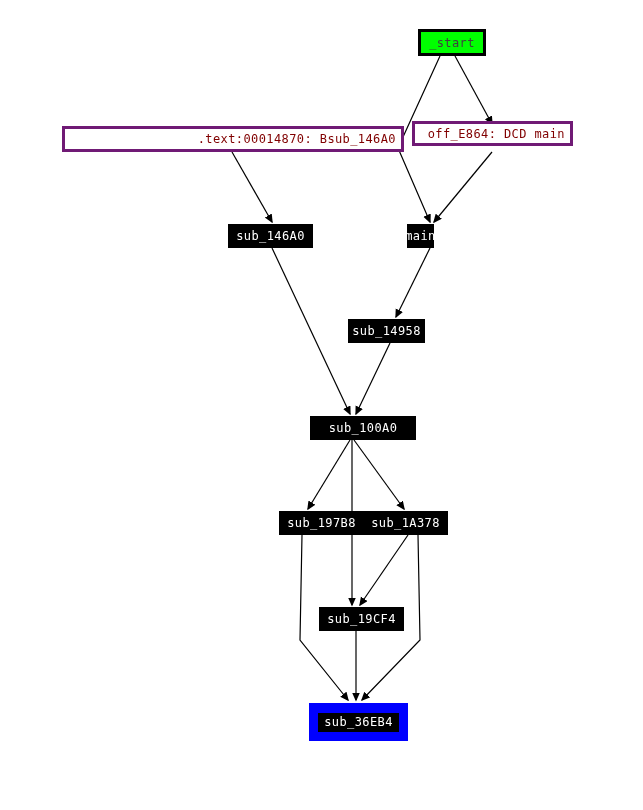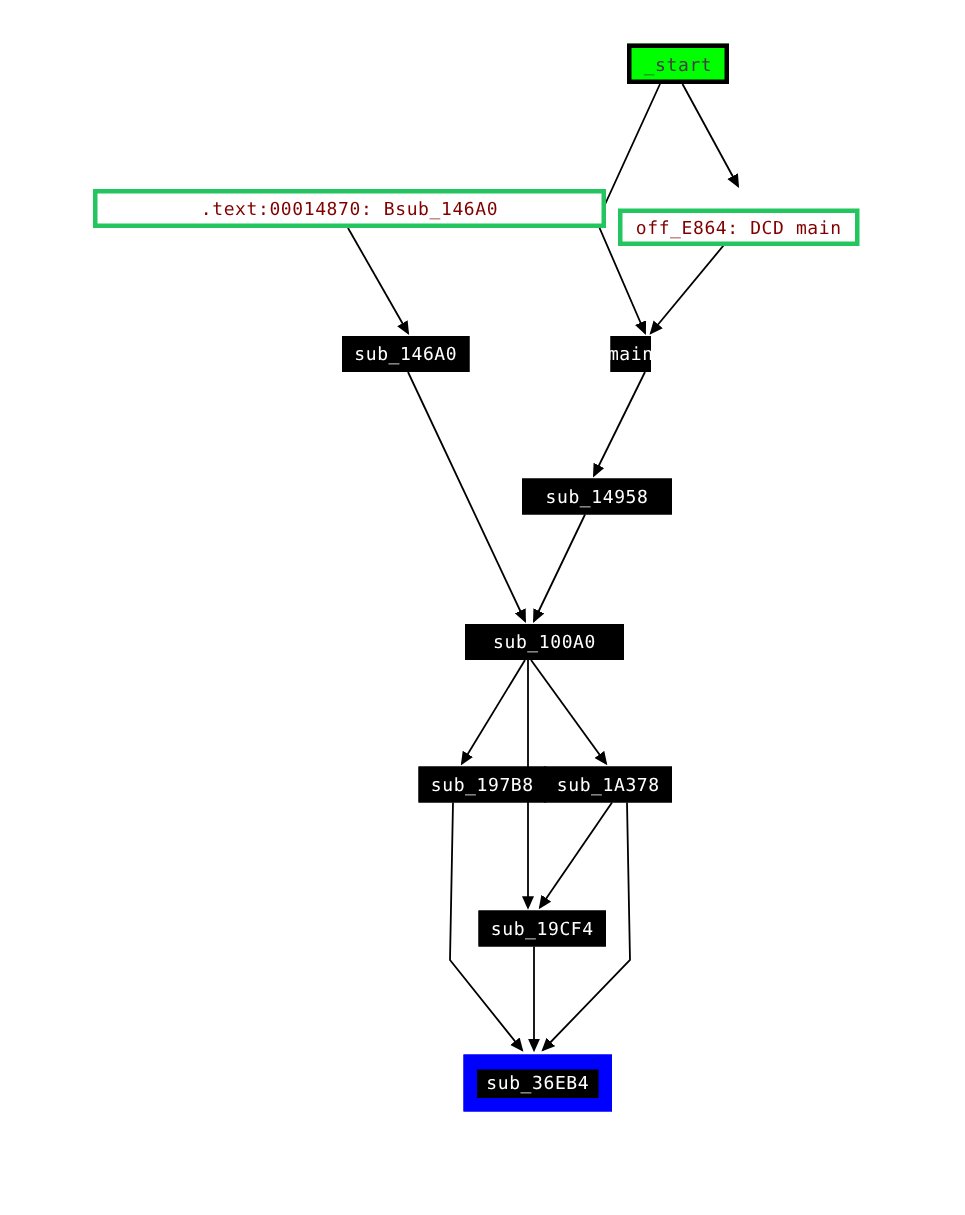--- a/index.html
+++ b/index.html
@@ -46,22 +46,22 @@
     background: #00ff00;
     color: #404040;
     border: 3px solid #000000;
     justify-content: center;
     padding: 0 6px;
   }
   
   .node-listing {
     background: #ffffff;
     color: #800000;
-    border: 3px solid #22c55e;
-    justify-content: center;
+    border: 3px solid #701a75;
+    justify-content: flex-end;
     padding: 0 5px;
   }
   .node-listing .seg-left { text-align: left; }
   .node-listing .seg-right { text-align: right; }
   
   .node-selected {
     background: #0000ff;
     border: 1px solid #0000ff;
     padding: 6px 24px;
     justify-content: center;
@@ -102,24 +102,24 @@
         <path d="M 408 535 L 360 605" marker-end="url(#arrowhead)"></path>
         <path d="M 302 535 L 300 640 L 348 700" marker-end="url(#arrowhead)"></path>
         <path d="M 418 535 L 420 640 L 362 700" marker-end="url(#arrowhead)"></path>
         <path d="M 356 631 L 356 700" marker-end="url(#arrowhead)"></path>
       </g>
   </svg>
 
   <div id="node-layer">
       <div class="node node-entry" style="left: 418px; top: 29px; width: 68px; height: 27px;"><span>_start</span></div>
       <div class="node node-listing" style="left: 62px; top: 126px; width: 342px; height: 26px;"><span class="seg-left">.text:00014870: B</span><span class="seg-right">sub_146A0</span></div>
-      <div class="node node-listing" style="left: 412px; top: 139px; width: 161px; height: 25px;"><span>off_E864: DCD main</span></div>
+      <div class="node node-listing" style="left: 412px; top: 121px; width: 161px; height: 25px;"><span>off_E864: DCD main</span></div>
       <div class="node node-code" style="left: 228px; top: 224px; width: 85px; height: 24px;"><span>sub_146A0</span></div>
       <div class="node node-code" style="left: 407px; top: 224px; width: 27px; height: 24px;"><span>main</span></div>
-      <div class="node node-code" style="left: 348px; top: 319px; width: 100px; height: 24px;"><span>sub_14958</span></div>
+      <div class="node node-code" style="left: 348px; top: 319px; width: 77px; height: 24px;"><span>sub_14958</span></div>
       <div class="node node-code" style="left: 310px; top: 416px; width: 106px; height: 24px;"><span>sub_100A0</span></div>
       <div class="node node-code" style="left: 263px; top: 511px; width: 85px; height: 24px; margin-left: 16px;"><span>sub_197B8</span></div>
       <div class="node node-code" style="left: 363px; top: 511px; width: 85px; height: 24px;"><span>sub_1A378</span></div>
       <div class="node node-code" style="left: 319px; top: 607px; width: 85px; height: 24px;"><span>sub_19CF4</span></div>
       <div class="node node-selected" style="left: 309px; top: 703px; width: 99px; height: 38px;"><span class="inner">sub_36EB4</span></div>
     </div>
 
 </div>
 
 </body></html>

